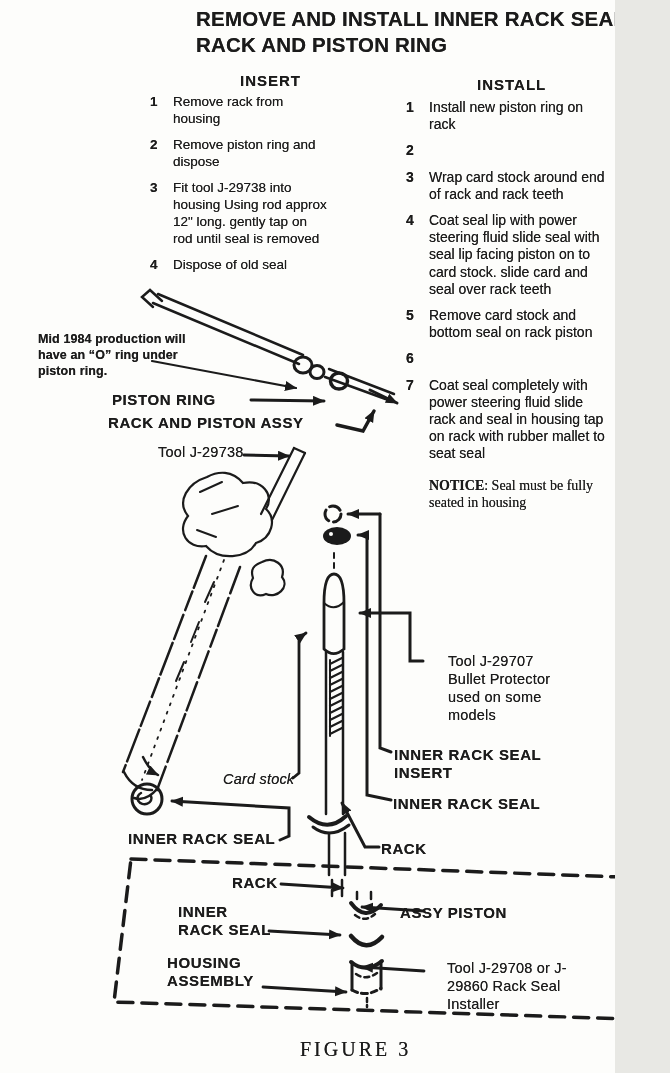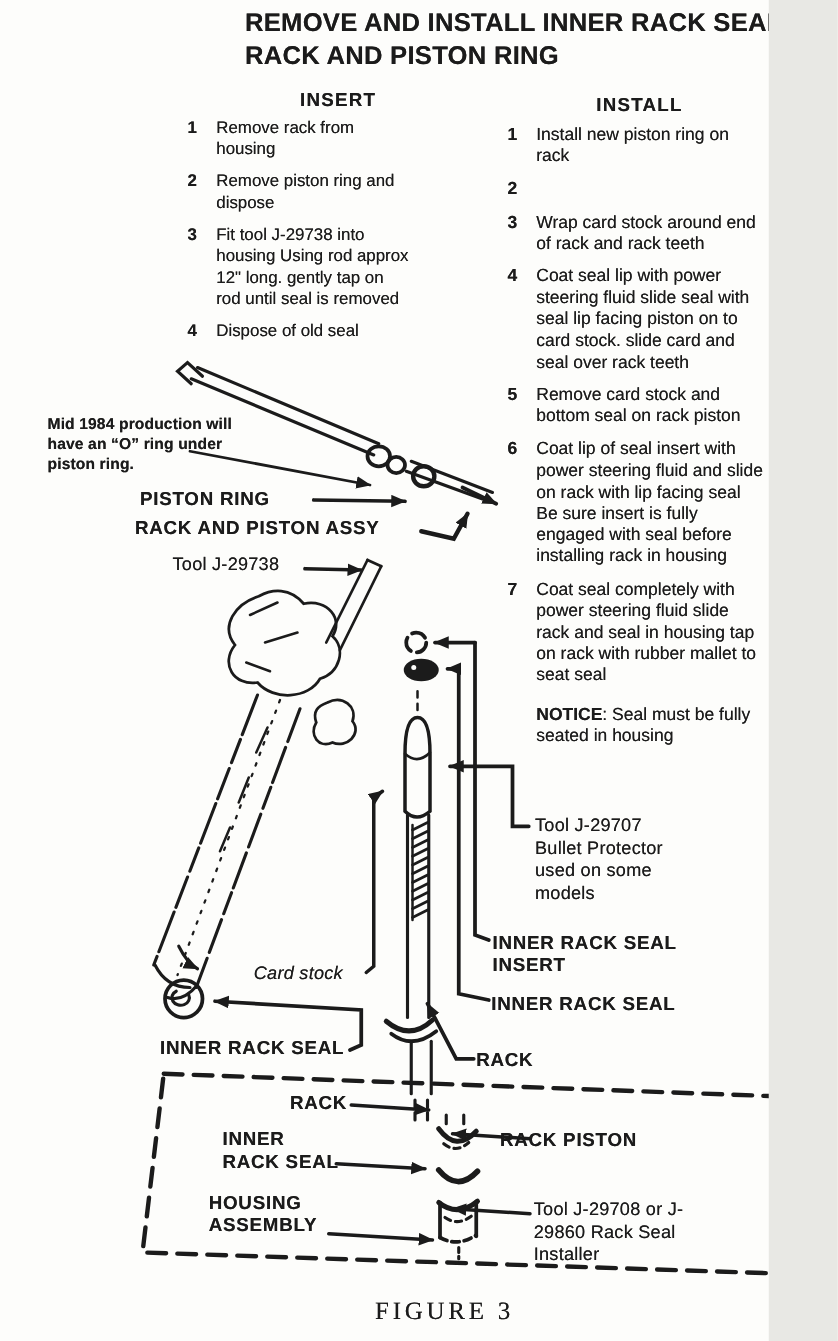--- a/index.html
+++ b/index.html
@@ -11,24 +11,24 @@
          font-size:20.5px;line-height:26px;font-weight:bold;letter-spacing:.2px;}
   .col-header{position:absolute;font-size:15px;font-weight:bold;letter-spacing:1px;}
   .remove-h{left:240px;top:72px;}
   .install-h{left:477px;top:76px;}
   .col{position:absolute;font-size:13.5px;line-height:17px;}
   .remove-col{left:150px;top:93px;width:180px;}
   .install-col{left:406px;top:99px;width:205px;font-size:14px;line-height:17.2px;}
   .step{display:flex;margin-bottom:9px;}
   .num{font-weight:bold;width:16px;flex:0 0 16px;margin-right:7px;}
   .txt{flex:1;}
-  .notice{margin-left:23px;margin-top:14px;width:182px;}
+  .notice{margin-left:23px;margin-top:14px;width:182px;font-family:Liberation Serif, serif;}
   .notice-word{font-weight:bold;}
   .lbl{position:absolute;font-size:15px;font-weight:bold;letter-spacing:.6px;white-space:nowrap;}
-  .lbl.mc{font-weight:normal;letter-spacing:.2px;font-size:14.5px;}
+  .lbl.mc{font-weight:normal;letter-spacing:.2px;font-size:14.5px;margin-left:20px;}
   .lbl.wrap{white-space:normal;line-height:18px;}
   .note{position:absolute;left:5px;top:331px;width:166px;font-size:12.5px;line-height:16px;
         font-weight:bold;letter-spacing:.1px;margin-left:33px;}
   .caption{position:absolute;left:300px;top:1038px;font-size:20px;letter-spacing:3px;
            font-family:"Liberation Serif",serif;}
 </style>
 </head>
 <body>
 
 <div class="page">
@@ -201,21 +201,20 @@
           <span class="txt">Coat seal lip with power steering fluid slide seal with seal lip facing piston on to card stock. slide card and seal over rack teeth</span>
         </div>
 
         <div class="step">
           <span class="num">5</span>
           <span class="txt">Remove card stock and bottom seal on rack piston</span>
         </div>
 
         <div class="step">
           <span class="num">6</span>
-          <span class="txt">Coat lip of seal insert with power steering fluid and slide on rack with lip facing seal Be sure insert is fully engaged with seal before installing rack in housing</span>
         </div>
 
         <div class="step">
           <span class="num">7</span>
           <span class="txt">Coat seal completely with power steering fluid slide rack and seal in housing tap on rack with rubber mallet to seat seal</span>
         </div>
       </div>
     <div class="notice">
       <span class="notice-word">NOTICE</span><span>: Seal must be fully seated in housing</span>
     </div>
@@ -229,17 +228,17 @@
   <div class="lbl mc wrap" style="left:428px;top:652px;width:118px;">Tool J-29707 Bullet Protector used on some models</div>
   <div class="lbl wrap" style="left:394px;top:746px;width:175px;white-space:normal;">INNER RACK SEAL INSERT</div>
   <div class="lbl" style="left:393px;top:795px;">INNER RACK SEAL</div>
   <div class="lbl" style="left:381px;top:840px;">RACK</div>
   <div class="lbl mc" style="left:203px;top:771px;font-style:italic;">Card stock</div>
   <div class="lbl" style="left:128px;top:830px;">INNER RACK SEAL</div>
 
   <div class="lbl" style="left:232px;top:874px;">RACK</div>
   <div class="lbl wrap" style="left:178px;top:903px;width:100px;white-space:normal;">INNER RACK SEAL</div>
   <div class="lbl wrap" style="left:167px;top:954px;width:105px;white-space:normal;">HOUSING ASSEMBLY</div>
-  <div class="lbl" style="left:400px;top:904px;">RACK PISTON</div>
+  <div class="lbl" style="left:400px;top:904px;">ASSY PISTON</div>
   <div class="lbl mc wrap" style="left:427px;top:959px;width:145px;">Tool J-29708 or J-29860 Rack Seal Installer</div>
 
   <div class="caption">FIGURE 3</div>
 </div>
 
 </body></html>

